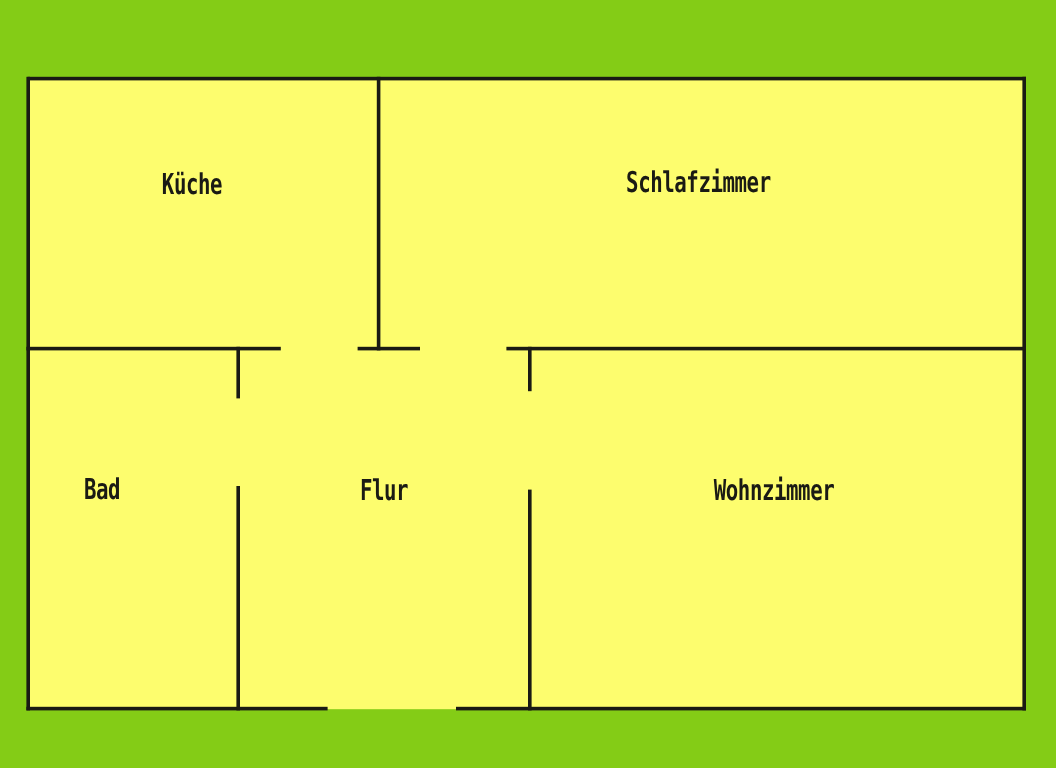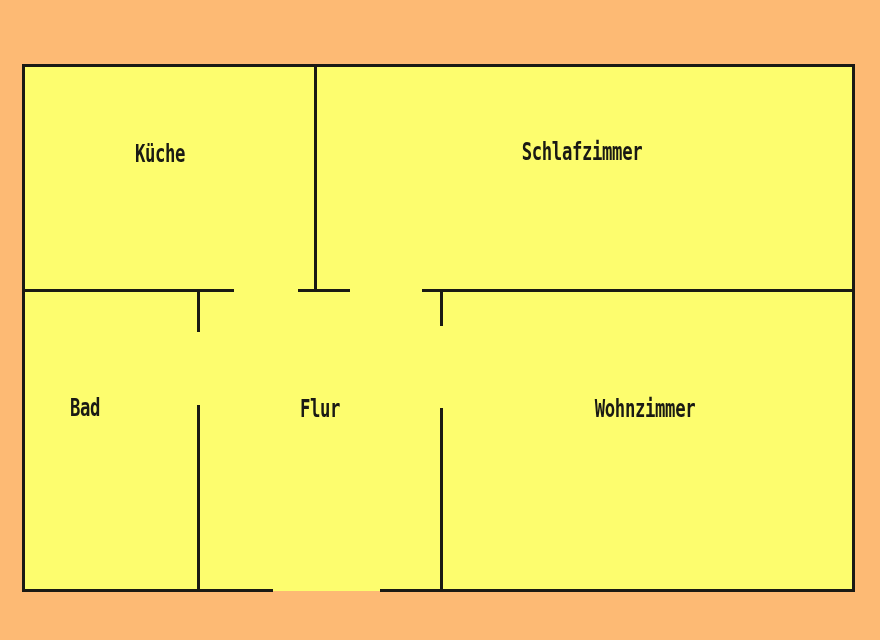--- a/index.html
+++ b/index.html
@@ -7,21 +7,21 @@
       padding: 0;
       width: 880px;
       height: 640px;
       background: #ffffff;
       overflow: hidden;
     }
     .canvas {
       position: relative;
       width: 880px;
       height: 640px;
-      background: #fdba74;
+      background: #84cc16;
     }
     .floor {
       position: absolute;
       left: 23px;
       top: 65px;
       width: 831px;
       height: 526px;
       background: #fdfd6e;
     }
     .wall {

